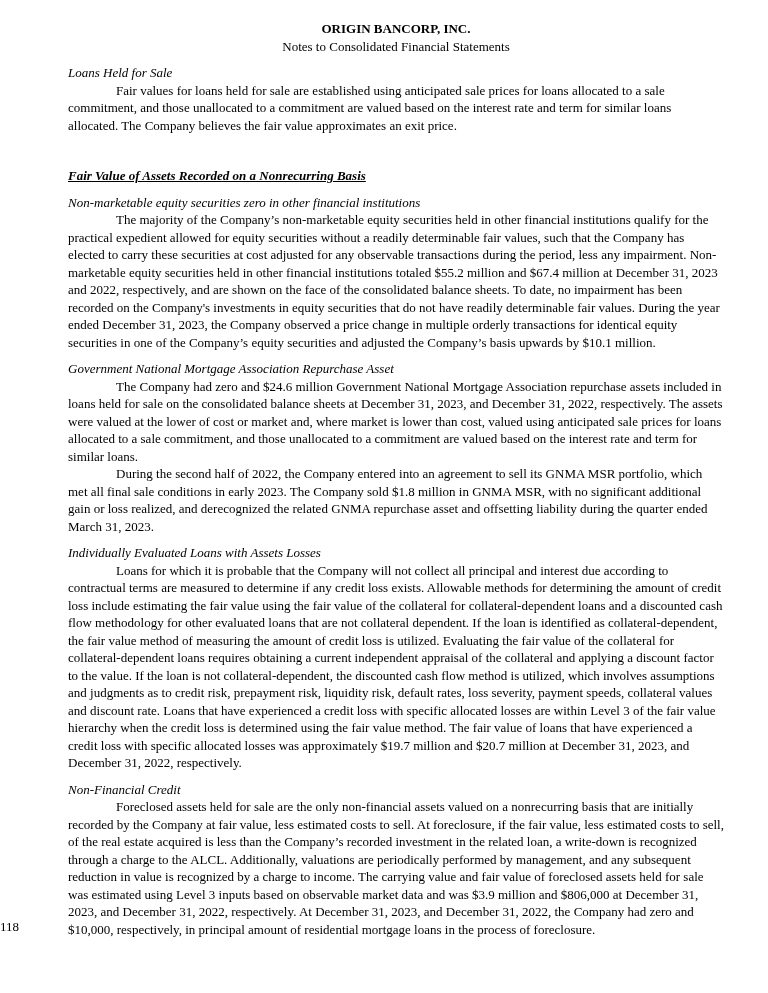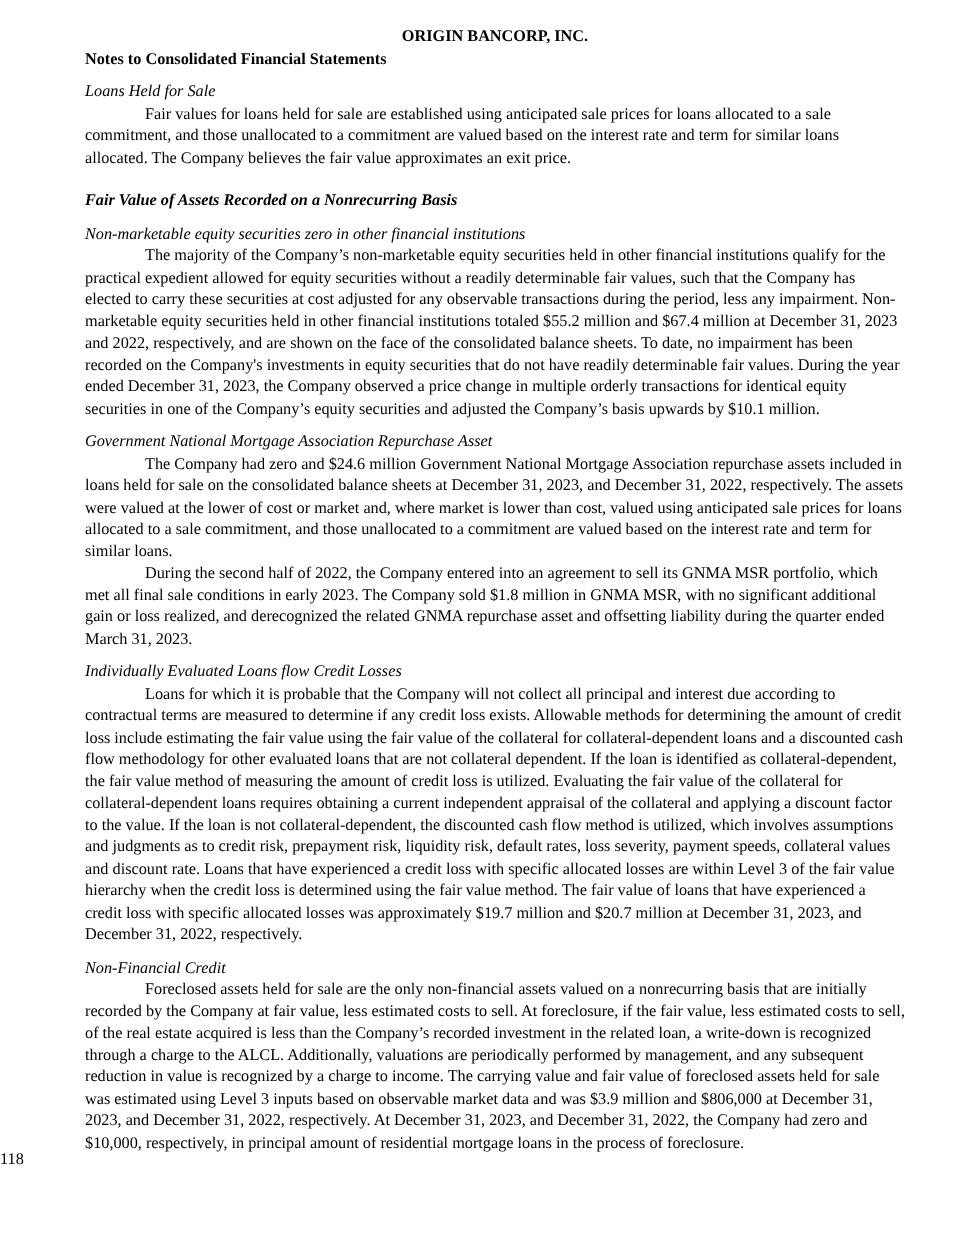--- a/index.html
+++ b/index.html
@@ -18,30 +18,32 @@
     font-size: 13px;
     line-height: 17.5px;
     padding: 20px 44px 0 68px;
     overflow: hidden;
   }
   .doc-title {
     text-align: center;
     font-weight: bold;
   }
   .doc-subtitle {
-    font-weight: bold;
+    text-align: center;
+    font-weight: normal;
   }
   .h-italic {
     font-style: italic;
     margin: 9px 0 0 0;
   }
   .h-bold-italic {
     font-style: italic;
     font-weight: bold;
-    margin: 17px 0 0 0;
+    margin: 33px 0 0 0;
+    text-decoration: underline;
   }
   .para {
     margin: 0 0 0 0;
     text-indent: 48px;
     text-align: left;
   }
   .page-footer {
     position: absolute;
     left: 0;
     right: 0;
@@ -68,21 +70,21 @@
   <div class="h-italic">Non-marketable equity securities zero in other financial institutions</div>
 
   <p class="para">The majority of the Company’s non-marketable equity securities held in other financial institutions qualify for the practical expedient allowed for equity securities without a readily determinable fair values, such that the Company has elected to carry these securities at cost adjusted for any observable transactions during the period, less any impairment. Non-marketable equity securities held in other financial institutions totaled $55.2 million and $67.4 million at December 31, 2023 and 2022, respectively, and are shown on the face of the consolidated balance sheets. To date, no impairment has been recorded on the Company's investments in equity securities that do not have readily determinable fair values. During the year ended December 31, 2023, the Company observed a price change in multiple orderly transactions for identical equity securities in one of the Company’s equity securities and adjusted the Company’s basis upwards by $10.1 million.</p>
 
   <div class="h-italic">Government National Mortgage Association Repurchase Asset</div>
 
   <p class="para">The Company had zero and $24.6 million Government National Mortgage Association repurchase assets included in loans held for sale on the consolidated balance sheets at December 31, 2023, and December 31, 2022, respectively. The assets were valued at the lower of cost or market and, where market is lower than cost, valued using anticipated sale prices for loans allocated to a sale commitment, and those unallocated to a commitment are valued based on the interest rate and term for similar loans.</p>
 
   <p class="para">During the second half of 2022, the Company entered into an agreement to sell its GNMA MSR portfolio, which met all final sale conditions in early 2023. The Company sold $1.8 million in GNMA MSR, with no significant additional gain or loss realized, and derecognized the related GNMA repurchase asset and offsetting liability during the quarter ended March 31, 2023.</p>
 
-  <div class="h-italic">Individually Evaluated Loans flow Credit Losses</div>
+  <div class="h-italic">Individually Evaluated Loans with Assets Losses</div>
 
   <p class="para">Loans for which it is probable that the Company will not collect all principal and interest due according to contractual terms are measured to determine if any credit loss exists. Allowable methods for determining the amount of credit loss include estimating the fair value using the fair value of the collateral for collateral-dependent loans and a discounted cash flow methodology for other evaluated loans that are not collateral dependent. If the loan is identified as collateral-dependent, the fair value method of measuring the amount of credit loss is utilized. Evaluating the fair value of the collateral for collateral-dependent loans requires obtaining a current independent appraisal of the collateral and applying a discount factor to the value. If the loan is not collateral-dependent, the discounted cash flow method is utilized, which involves assumptions and judgments as to credit risk, prepayment risk, liquidity risk, default rates, loss severity, payment speeds, collateral values and discount rate. Loans that have experienced a credit loss with specific allocated losses are within Level 3 of the fair value hierarchy when the credit loss is determined using the fair value method. The fair value of loans that have experienced a credit loss with specific allocated losses was approximately $19.7 million and $20.7 million at December 31, 2023, and December 31, 2022, respectively.</p>
 
   <div class="h-italic">Non-Financial Credit</div>
 
   <p class="para">Foreclosed assets held for sale are the only non-financial assets valued on a nonrecurring basis that are initially recorded by the Company at fair value, less estimated costs to sell. At foreclosure, if the fair value, less estimated costs to sell, of the real estate acquired is less than the Company’s recorded investment in the related loan, a write-down is recognized through a charge to the ALCL. Additionally, valuations are periodically performed by management, and any subsequent reduction in value is recognized by a charge to income. The carrying value and fair value of foreclosed assets held for sale was estimated using Level 3 inputs based on observable market data and was $3.9 million and $806,000 at December 31, 2023, and December 31, 2022, respectively. At December 31, 2023, and December 31, 2022, the Company had zero and $10,000, respectively, in principal amount of residential mortgage loans in the process of foreclosure.</p>
 
   <div class="page-footer">
     <span>118</span>
   </div>

